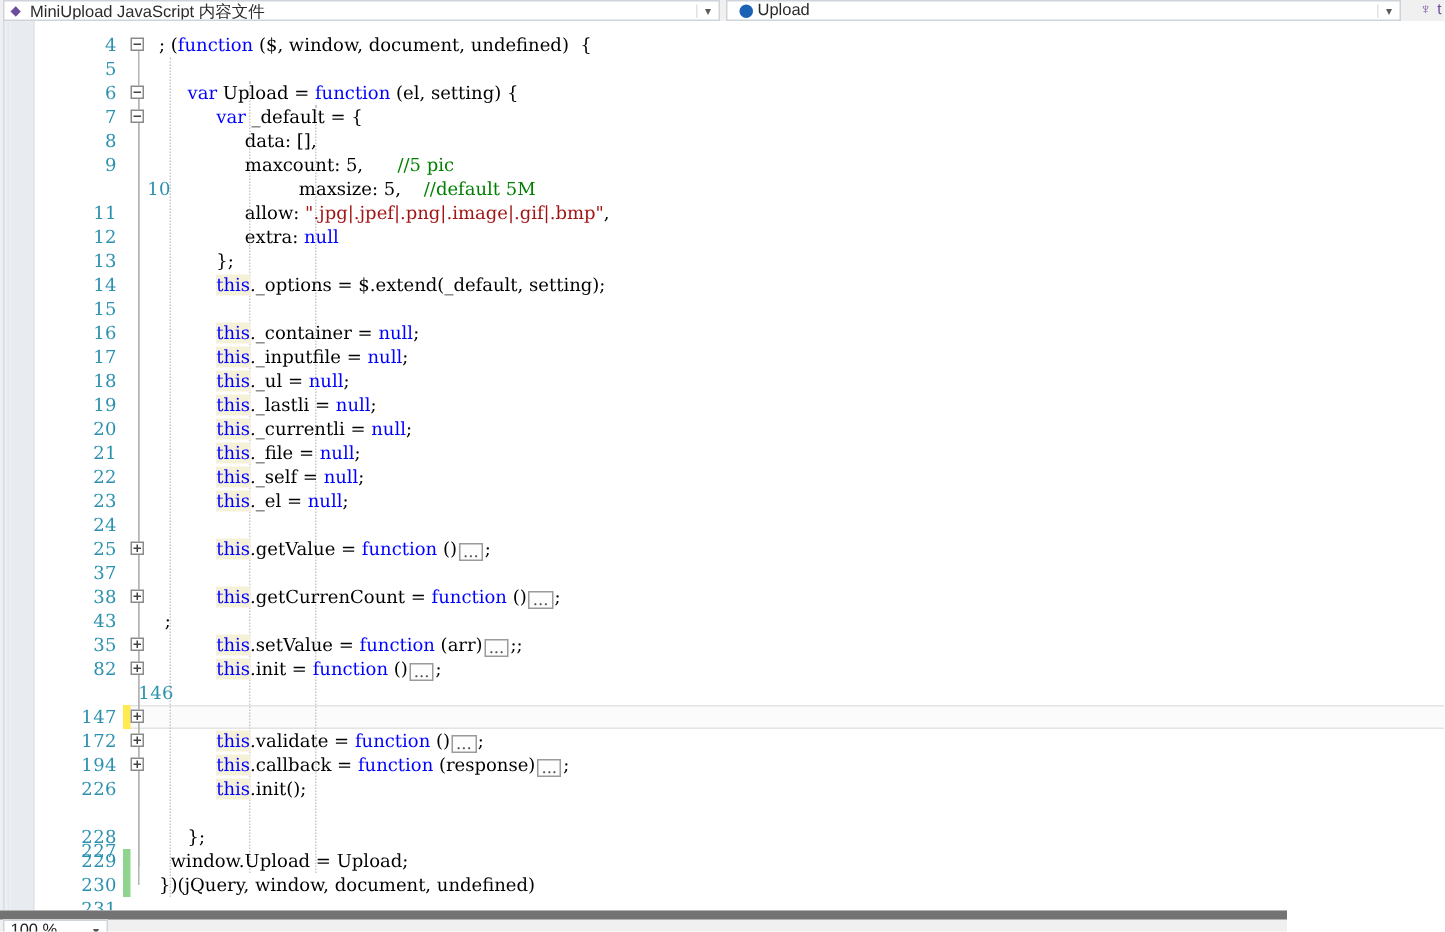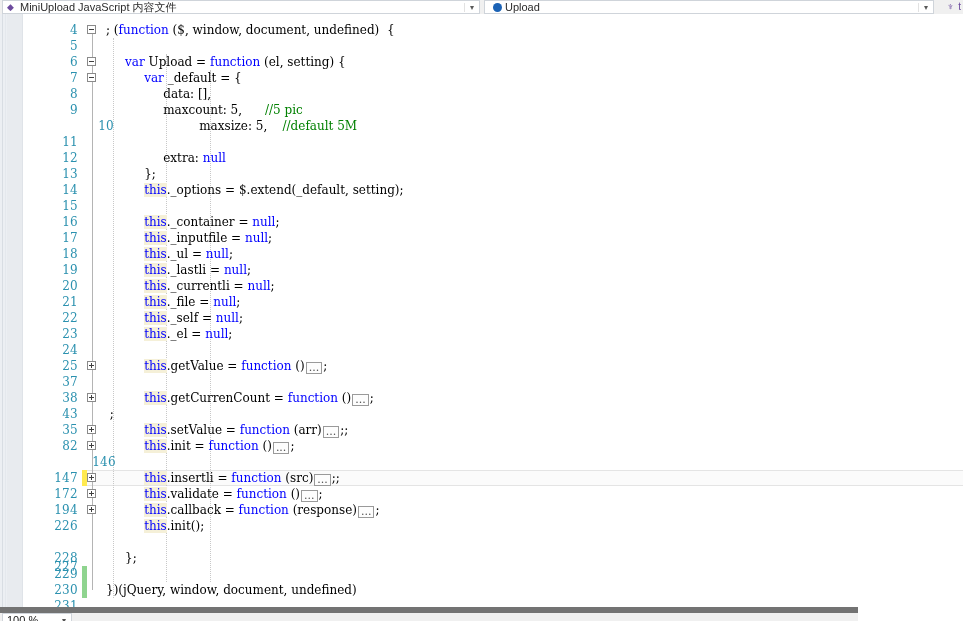--- a/index.html
+++ b/index.html
@@ -229,48 +229,48 @@
       </div>
 
     <div id="code-rows">
         <div class="row" style="top: 8px;"><span class="lnum">4</span><span class="code">; (<span class="kw">function</span> (<span class="id">$</span>, <span class="id">window</span>, <span class="id">document</span>, <span class="id">undefined</span>)  {</span></div>
         <div class="row" style="top: 24px;"><span class="lnum">5</span><span class="code"></span></div>
         <div class="row" style="top: 40px;"><span class="lnum">6</span><span class="code">     <span class="kw">var</span> <span class="id">Upload</span> = <span class="kw">function</span> (<span class="id">el</span>, <span class="id">setting</span>) {</span></div>
         <div class="row" style="top: 56px;"><span class="lnum">7</span><span class="code">          <span class="kw">var</span> <span class="id">_default</span> = {</span></div>
         <div class="row" style="top: 72px;"><span class="lnum">8</span><span class="code">               <span class="id">data</span>: [],</span></div>
         <div class="row" style="top: 88px;"><span class="lnum">9</span><span class="code">               <span class="id">maxcount</span>: 5,      <span class="com">//5 pic</span></span></div>
         <div class="row" style="top: 104px; margin-left: 36px;"><span class="lnum">10</span><span class="code">               <span class="id">maxsize</span>: 5,    <span class="com">//default 5M</span></span></div>
-        <div class="row" style="top: 120px;"><span class="lnum">11</span></div>
+        <div class="row" style="top: 120px;"><span class="lnum">11</span><span class="code">               <span class="id">allow</span>: <span class="str">".jpg|.jpef|.png|.image|.gif|.bmp"</span>,</span></div>
         <div class="row" style="top: 136px;"><span class="lnum">12</span><span class="code">               <span class="id">extra</span>: <span class="kw">null</span></span></div>
         <div class="row" style="top: 152px;"><span class="lnum">13</span><span class="code">          };</span></div>
         <div class="row" style="top: 168px;"><span class="lnum">14</span><span class="code">          <span class="this">this</span>.<span class="id">_options</span> = <span class="id">$</span>.<span class="id">extend</span>(<span class="id">_default</span>, <span class="id">setting</span>);</span></div>
         <div class="row" style="top: 184px;"><span class="lnum">15</span><span class="code"></span></div>
         <div class="row" style="top: 200px;"><span class="lnum">16</span><span class="code">          <span class="this">this</span>.<span class="id">_container</span> = <span class="kw">null</span>;</span></div>
         <div class="row" style="top: 216px;"><span class="lnum">17</span><span class="code">          <span class="this">this</span>.<span class="id">_inputfile</span> = <span class="kw">null</span>;</span></div>
         <div class="row" style="top: 232px;"><span class="lnum">18</span><span class="code">          <span class="this">this</span>.<span class="id">_ul</span> = <span class="kw">null</span>;</span></div>
         <div class="row" style="top: 248px;"><span class="lnum">19</span><span class="code">          <span class="this">this</span>.<span class="id">_lastli</span> = <span class="kw">null</span>;</span></div>
         <div class="row" style="top: 264px;"><span class="lnum">20</span><span class="code">          <span class="this">this</span>.<span class="id">_currentli</span> = <span class="kw">null</span>;</span></div>
         <div class="row" style="top: 280px;"><span class="lnum">21</span><span class="code">          <span class="this">this</span>.<span class="id">_file</span> = <span class="kw">null</span>;</span></div>
         <div class="row" style="top: 296px;"><span class="lnum">22</span><span class="code">          <span class="this">this</span>.<span class="id">_self</span> = <span class="kw">null</span>;</span></div>
         <div class="row" style="top: 312px;"><span class="lnum">23</span><span class="code">          <span class="this">this</span>.<span class="id">_el</span> = <span class="kw">null</span>;</span></div>
         <div class="row" style="top: 328px;"><span class="lnum">24</span><span class="code"></span></div>
         <div class="row" style="top: 344px;"><span class="lnum">25</span><span class="code">          <span class="this">this</span>.<span class="id">getValue</span> = <span class="kw">function</span> ()<span class="fold">...</span>;</span></div>
         <div class="row" style="top: 360px;"><span class="lnum">37</span><span class="code"></span></div>
         <div class="row" style="top: 376px;"><span class="lnum">38</span><span class="code">          <span class="this">this</span>.<span class="id">getCurrenCount</span> = <span class="kw">function</span> ()<span class="fold">...</span>;</span></div>
         <div class="row" style="top: 392px;"><span class="lnum">43</span><span class="code"> ;</span></div>
         <div class="row" style="top: 408px;"><span class="lnum">35</span><span class="code">          <span class="this">this</span>.<span class="id">setValue</span> = <span class="kw">function</span> (<span class="id">arr</span>)<span class="fold">...</span>;;</span></div>
         <div class="row" style="top: 424px;"><span class="lnum">82</span><span class="code">          <span class="this">this</span>.<span class="id">init</span> = <span class="kw">function</span> ()<span class="fold">...</span>;</span></div>
         <div class="row" style="top: 440px; margin-left: 38px;"><span class="lnum">146</span><span class="code"></span></div>
-        <div class="row" style="top: 456px;"><span class="lnum">147</span><span class="code">          <span class="this">this</span>.<span class="id">insertli</span> = <span class="kw">function</span> (<span class="id">src</span>)<span class="fold">...</span>;;</span></div>
+        <div class="row" style="top: 456px;"><span class="lnum">147</span></div>
         <div class="row" style="top: 472px;"><span class="lnum">172</span><span class="code">          <span class="this">this</span>.<span class="id">validate</span> = <span class="kw">function</span> ()<span class="fold">...</span>;</span></div>
         <div class="row" style="top: 488px;"><span class="lnum">194</span><span class="code">          <span class="this">this</span>.<span class="id">callback</span> = <span class="kw">function</span> (<span class="id">response</span>)<span class="fold">...</span>;</span></div>
         <div class="row" style="top: 504px;"><span class="lnum">226</span><span class="code">          <span class="this">this</span>.<span class="id">init</span>();</span></div>
         <div class="row" style="top: 545px;"><span class="lnum">227</span><span class="code"></span></div>
         <div class="row" style="top: 536px;"><span class="lnum">228</span><span class="code">     };</span></div>
-        <div class="row" style="top: 552px;"><span class="lnum">229</span></div>
+        <div class="row" style="top: 552px;"><span class="lnum">229</span><span class="code">  <span class="id">window</span>.<span class="id">Upload</span> = <span class="id">Upload</span>;</span></div>
         <div class="row" style="top: 568px;"><span class="lnum">230</span><span class="code">})(<span class="id">jQuery</span>, <span class="id">window</span>, <span class="id">document</span>, <span class="id">undefined</span>)</span></div>
         <div class="row" style="top: 584px;"><span class="lnum">231</span><span class="code"></span></div>
       </div>
   </div>
 
   <div class="statusbar">
     <div class="zoombox">
       <span class="zv">100 %</span>
       <span class="za">▾</span>
     </div>

